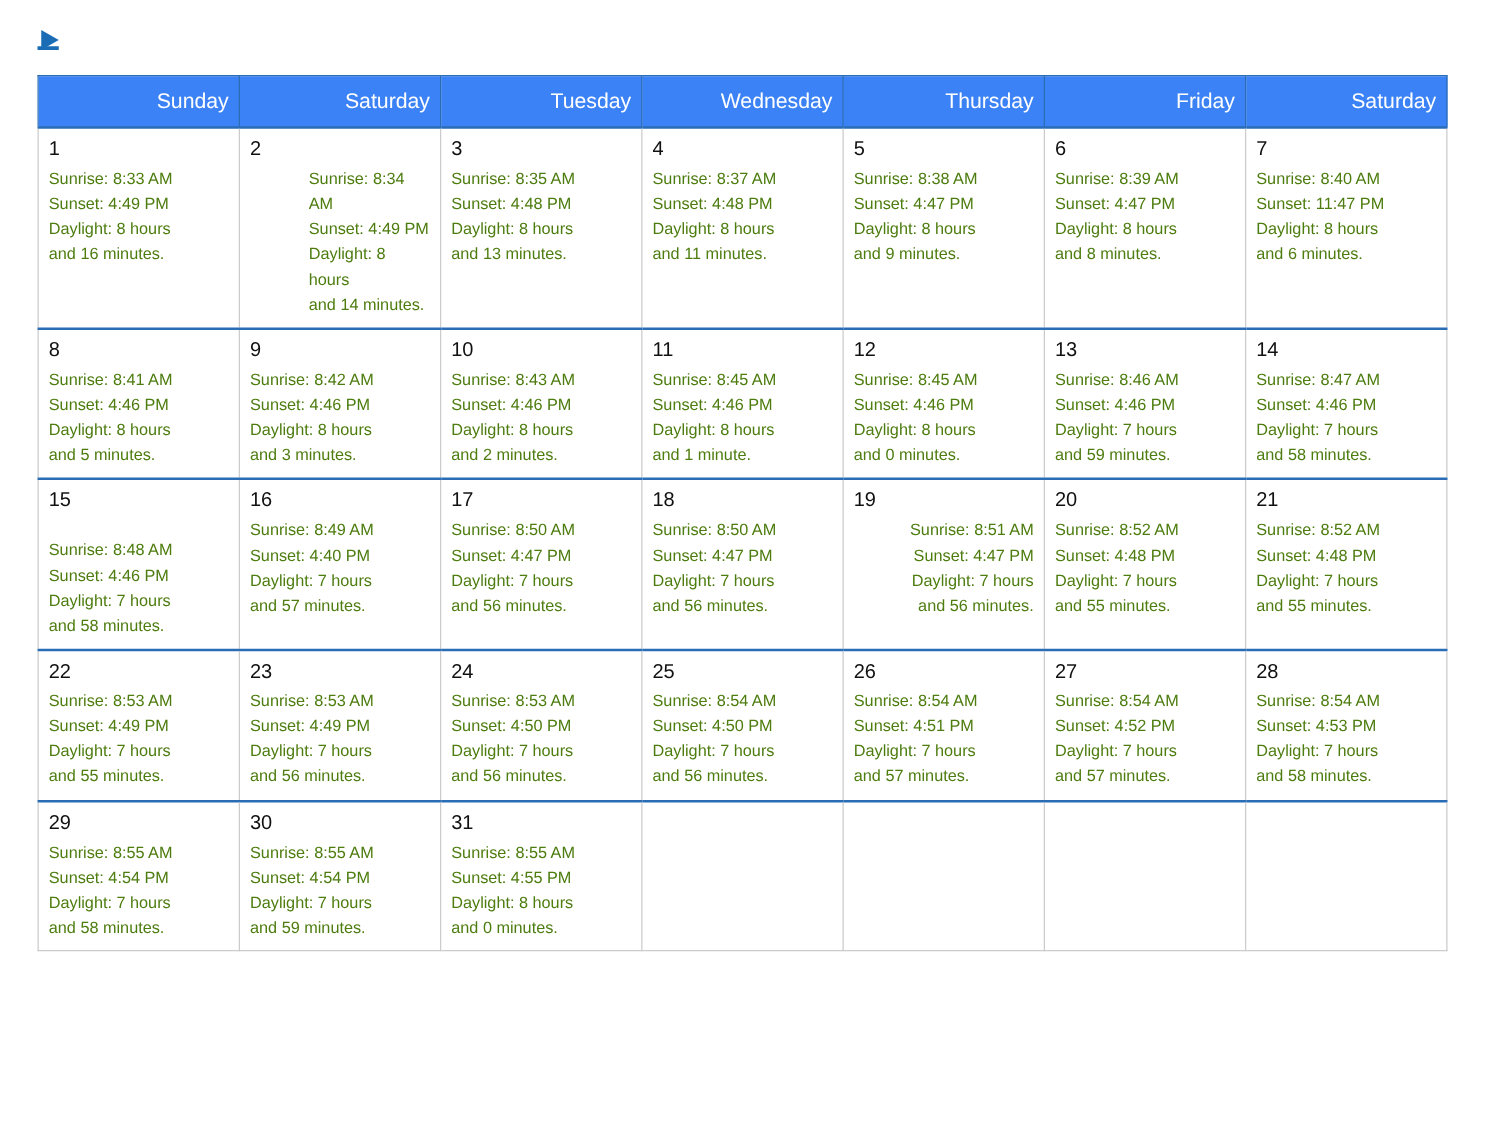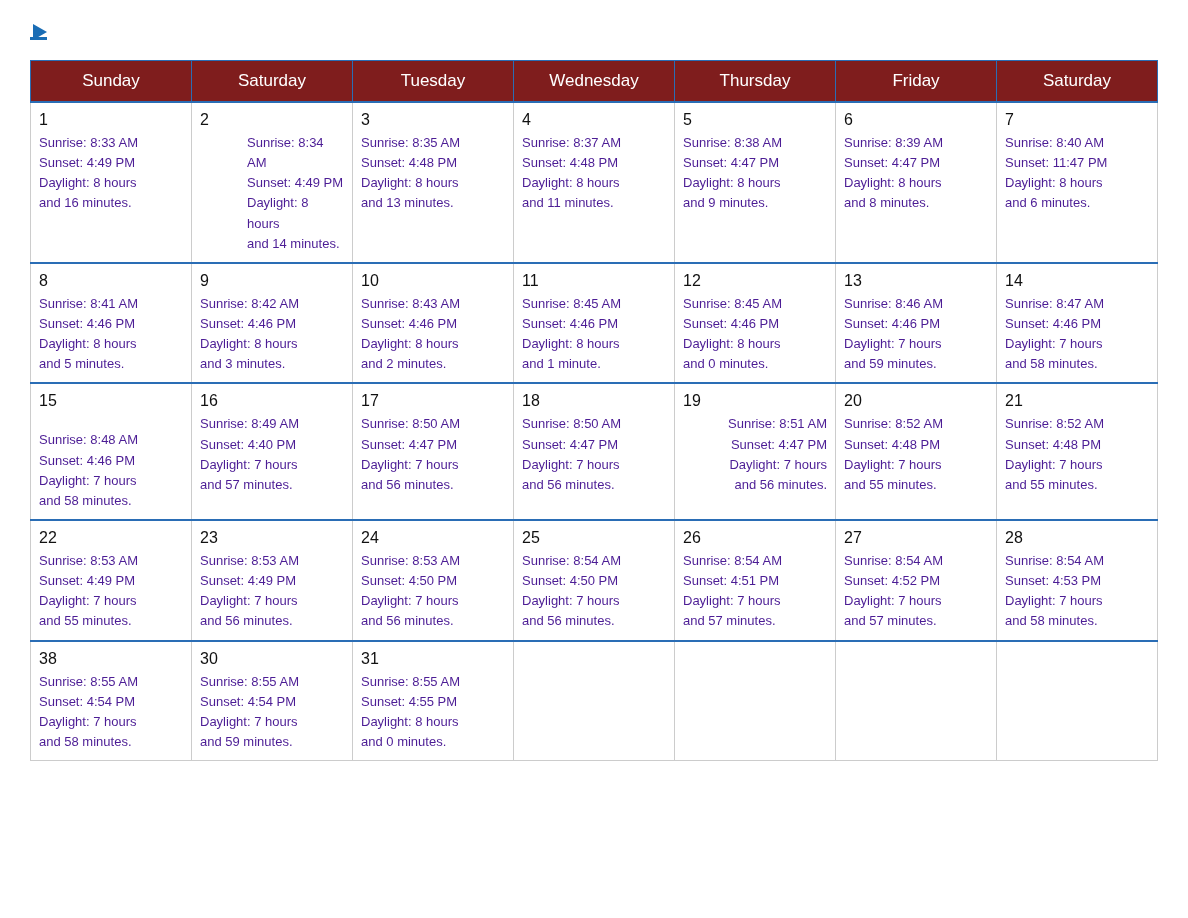--- a/index.html
+++ b/index.html
@@ -29,26 +29,26 @@
       font-size: 22px;
       color: #444;
       margin-top: 4px;
     }
     .calendar-table {
       width: 100%;
       border-collapse: collapse;
       table-layout: fixed;
     }
     .calendar-table th {
-      background-color: #7f1d1d;
+      background-color: #3b82f6;
       color: #fff;
       padding: 10px 8px;
       font-size: 17px;
       font-weight: normal;
-      text-align: center;
+      text-align: right;
       border: 1px solid #2a6db5;
     }
     .calendar-table td {
       vertical-align: top;
       padding: 8px 8px;
       border: 1px solid #ccc;
       border-top: 2px solid #2a6db5;
       font-size: 13px;
       color: #222;
       height: 110px;
@@ -60,21 +60,21 @@
     .day-number {
       font-size: 16px;
       font-weight: normal;
       color: #111;
       display: block;
       margin-bottom: 4px;
     }
     .day-info {
       font-size: 13px;
       line-height: 1.55;
-      color: #4c1d95;
+      color: #4d7c0f;
     }
     .logo-wrapper {
       display: flex;
       align-items: center;
       gap: 0;
     }
     .logo-text-block {
       display: flex;
       flex-direction: column;
     }
@@ -341,21 +341,21 @@
         <td>
           <span class="day-number">28</span>
           <div class="day-info" style="white-space: pre-line;">Sunrise: 8:54 AM
 Sunset: 4:53 PM
 Daylight: 7 hours
 and 58 minutes.</div>
         </td>
       </tr>
       <tr>
         <td>
-          <span class="day-number">38</span>
+          <span class="day-number">29</span>
           <div class="day-info" style="white-space: pre-line;">Sunrise: 8:55 AM
 Sunset: 4:54 PM
 Daylight: 7 hours
 and 58 minutes.</div>
         </td>
         <td>
           <span class="day-number">30</span>
           <div class="day-info" style="white-space: pre-line;">Sunrise: 8:55 AM
 Sunset: 4:54 PM
 Daylight: 7 hours

